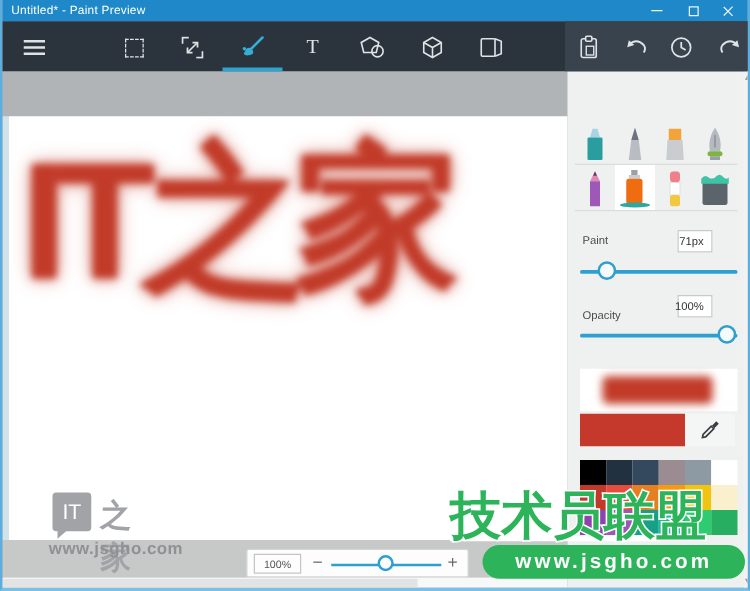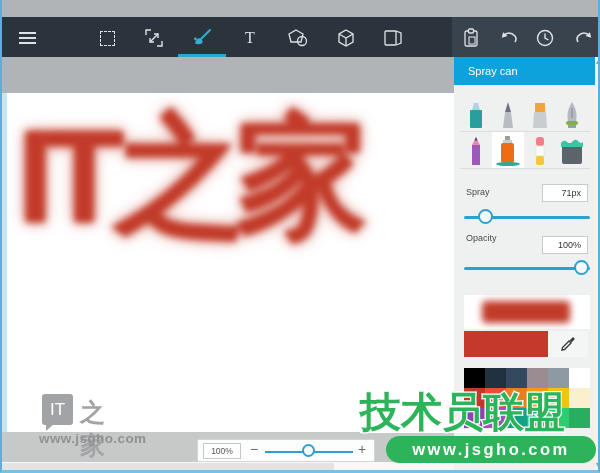--- a/index.html
+++ b/index.html
@@ -29,21 +29,21 @@
   .texticon { font-family:"Liberation Serif", serif; font-size:16px; color:#dfe3e6; }
 
   
   .panel { position:absolute; left:452px; top:57px; width:146px; height:416px; background:#eff1f1; }
   .panel-header { position:absolute; left:0; top:0; width:141px; height:28px; background:#0da2dc; color:#fff; font-size:11px; display:flex; align-items:center; padding-left:14px; }
   .tools-grid { position:absolute; left:6px; top:38px; width:130px; }
   .tool-row { display:flex; border-bottom:1px solid #dbdddd; }
   .tool-cell { width:32px; height:36px; display:flex; align-items:flex-end; justify-content:center; padding-bottom:1px; }
   .tool-cell.selected { background:#fff; }
   .lbl { font-size:9px; color:#4a4a4a; }
-  .value-box { position:absolute; width:46px; height:18px; background:#fff; border:1px solid #c9c9c9; font-size:9px; color:#333; display:flex; align-items:center; justify-content:flex-end; padding-right:6px; }
+  .value-box { position:absolute; width:28px; height:18px; background:#fff; border:1px solid #c9c9c9; font-size:9px; color:#333; display:flex; align-items:center; justify-content:flex-end; padding-right:6px; }
   .slider { position:absolute; left:10px; width:126px; height:16px; }
   .slider .track { position:absolute; left:0; right:0; top:7px; height:3px; background:#2e9fd0; border-radius:2px; }
   .slider .thumb { position:absolute; top:0; width:15px; height:15px; border-radius:50%; background:#f4fafd; border:2px solid #2e9fd0; }
   .preview-box { position:absolute; left:10px; top:238px; width:126px; height:34px; background:#fff; }
   .spray-sample { position:absolute; left:18px; top:6px; width:88px; height:22px; background:#c23b29; border-radius:4px; filter:blur(3.5px); }
   .cur-swatch { position:absolute; left:10px; top:274px; width:84px; height:26px; }
   .dropper-box { position:absolute; left:94px; top:274px; width:40px; height:26px; background:#f4f5f5; display:flex; align-items:center; justify-content:center; }
   .palette { position:absolute; left:10px; top:311px; width:126px; }
   .pal-row { display:flex; }
   .swatch { width:21px; height:20px; }
@@ -98,21 +98,20 @@
         </div>
         <div class="zoom-plus">+</div>
       </div>
     </div>
     <div class="h-scroll">
       <div class="h-thumb"></div>
     </div>
   </div>
 
   <div class="panel">
-    <div class="panel-header">Spray can</div>
 
     <div class="tools-grid">
       <div class="tool-row">
         <div class="tool-cell">
           <svg width="20" height="28" viewBox="0 0 20 28">
             <polygon points="6,8 14,8 12,1 8,1" fill="#a8d4e4"></polygon>
               <rect x="4" y="8" width="12" height="18" rx="1" fill="#2a9d9f"></rect>
           </svg>
         </div>
         <div class="tool-cell">
@@ -161,28 +160,28 @@
         </div>
         <div class="tool-cell">
           <svg width="26" height="30" viewBox="0 0 26 30">
             <rect x="3" y="6" width="20" height="21" rx="2" fill="#5b636b"></rect>
               <path d="M2 6 Q5 2 8 5 Q11 8 14 4 Q17 1 20 5 Q22 7 24 5 L24 10 L2 10 Z" fill="#3ec3a6"></path>
           </svg>
         </div>
       </div>
     </div>
 
-    <div class="lbl" style="position:absolute; left:12px; top:130px;">Spray</div>
+    <div class="lbl" style="position:absolute; left:12px; top:130px;">Paint</div>
     <div class="value-box" style="left:88px; top:127px;">71px</div>
     <div class="slider" style="top:152px;">
       <div class="track"></div>
       <div class="thumb" style="left:14px;"></div>
     </div>
 
-    <div class="lbl" style="position:absolute; left:12px; top:176px;">Opacity</div>
+    <div class="lbl" style="position:absolute; left:12px; top:190px;">Opacity</div>
     <div class="value-box" style="left:88px; top:179px;">100%</div>
     <div class="slider" style="top:203px;">
       <div class="track"></div>
       <div class="thumb" style="left:110px;"></div>
     </div>
 
     <div class="preview-box">
       <div class="spray-sample"></div>
     </div>
 
@@ -222,20 +221,32 @@
       </div>
 
     <div class="panel-input"></div>
 
     <div class="v-scroll">
       <div class="arr-up"></div>
       <div class="arr-dn"></div>
     </div>
   </div>
 
+  <div class="titlebar">
+    <div class="title">Untitled* - Paint Preview</div>
+    <div class="win-btn btn-min">
+        <div class="glyph-min"></div>
+      </div>
+    <div class="win-btn btn-max">
+        <div class="glyph-max"></div>
+      </div>
+    <div class="win-btn btn-close">
+        <div class="glyph-close"></div>
+      </div>
+  </div>
 
   <div class="toolbar">
     <div class="right-sec"></div>
 
     <div class="tb-icon" style="left:14px;">
       <div class="hamburger">
           <span></span>
           <span></span>
           <span></span>
         </div>

